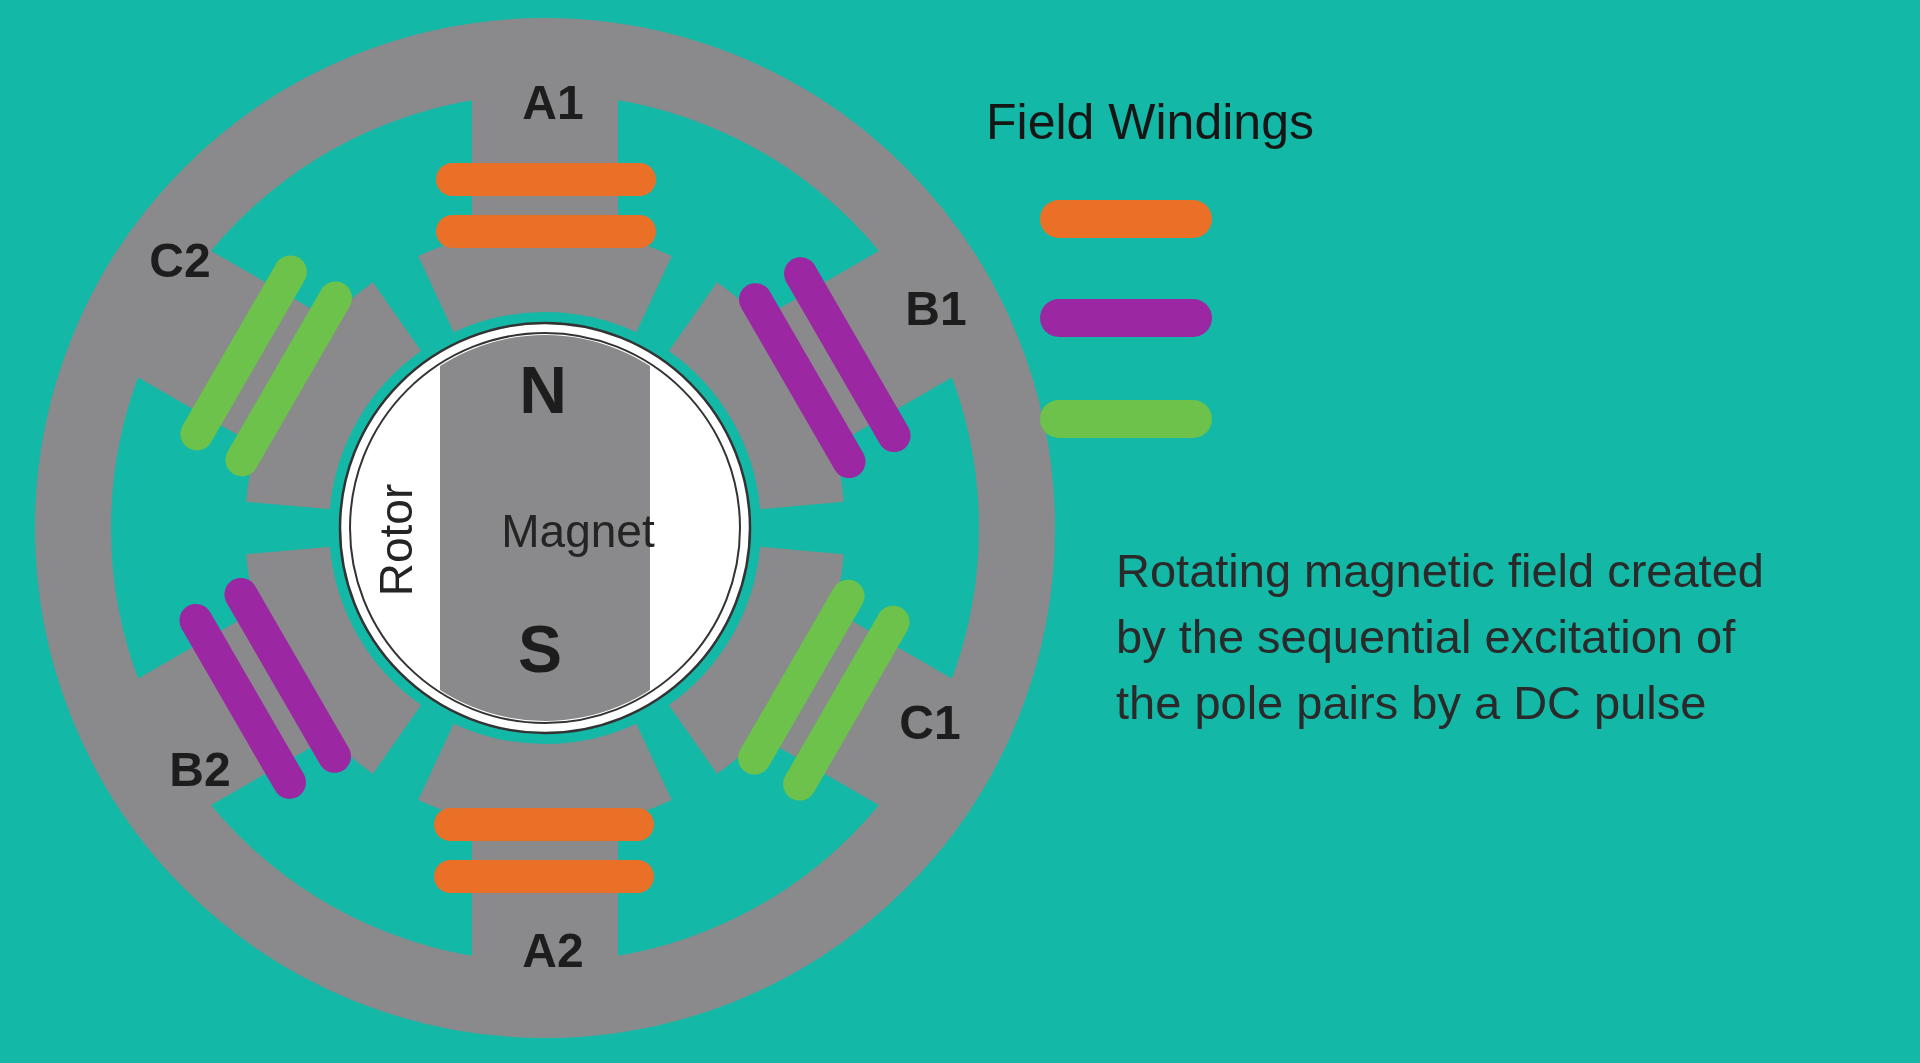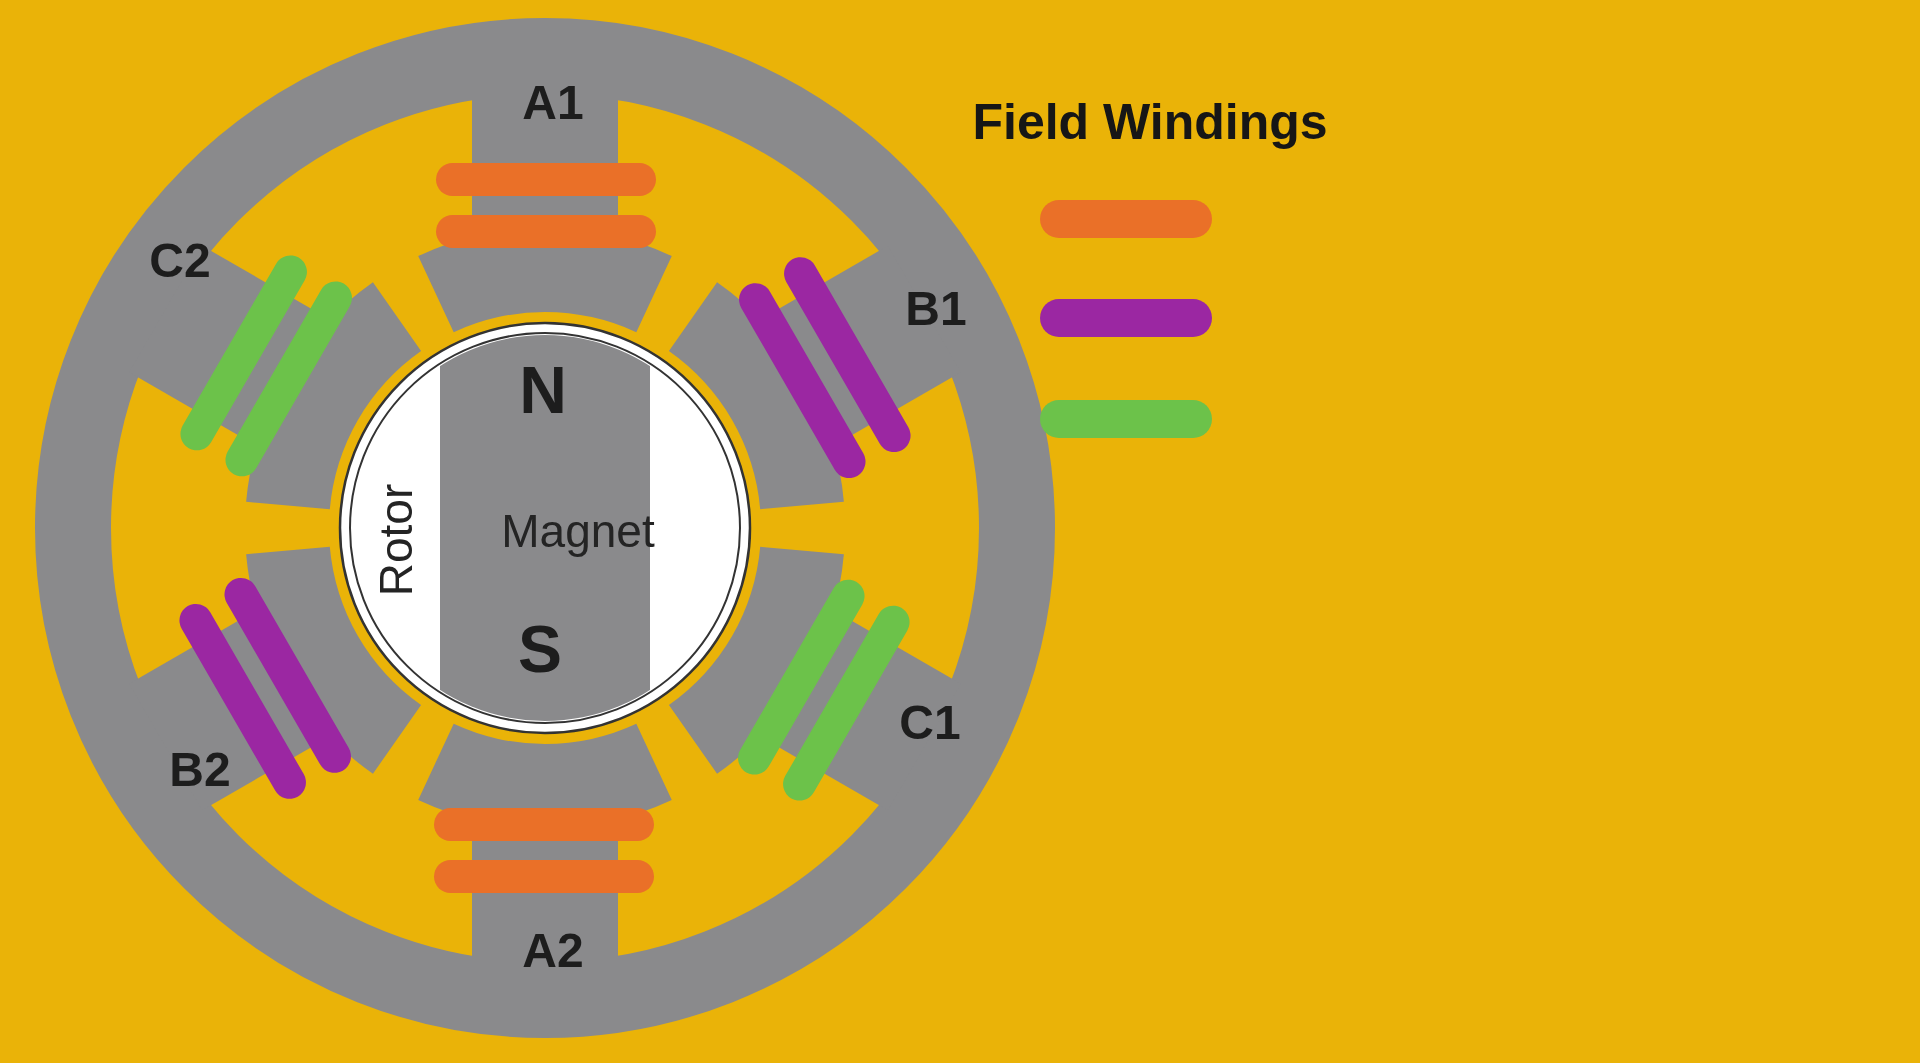--- a/index.html
+++ b/index.html
@@ -1,32 +1,32 @@
 <!DOCTYPE html>
 <html><head>
 <meta charset="utf-8">
 <style>
   html,body{margin:0;padding:0;background:#fff;}
   .canvas{
-    position:relative;width:1920px;height:1063px;background:#eab308;
+    position:relative;width:1920px;height:1063px;background:#14b8a6;
     font-family:"Liberation Sans",sans-serif;overflow:hidden;
   }
   svg.motor{position:absolute;left:0;top:0;}
   .lbl{
     position:absolute;transform:translate(-50%,-50%);
     color:#1d1d1d;white-space:nowrap;line-height:1;
   }
   .pole-label{font-size:48px;font-weight:700;}
   .ns-label{font-size:66px;font-weight:700;}
   .magnet-label{font-size:46px;font-weight:400;color:#242424;margin-left:31px;}
   .rotor-label{
     position:absolute;transform:translate(-50%,-50%) rotate(-90deg);
     font-size:46px;font-weight:400;color:#242424;line-height:1;white-space:nowrap;
   }
-  .legend-heading{font-size:50px;font-weight:700;color:#161616;}
+  .legend-heading{font-size:50px;font-weight:400;color:#161616;}
   .caption{
     position:absolute;left:1116px;top:538px;
     font-size:47px;line-height:66px;color:#2a2a2a;white-space:pre-line;
   }
   .main-title{font-size:64px;font-weight:700;color:#111111;}
 </style>
 </head>
 <body>
 
 <div class="canvas">
@@ -98,15 +98,18 @@
   <div class="lbl pole-label" style="left:200px;top:770px">B2</div>
   <div class="lbl pole-label" style="left:180px;top:261px">C2</div>
 
   <div class="lbl ns-label" style="left:543px;top:390px">N</div>
   <div class="lbl ns-label" style="left:540px;top:649px">S</div>
   <div class="lbl magnet-label" style="left:547px;top:531px">Magnet</div>
   <div class="rotor-label" style="left:396px;top:540px">Rotor</div>
 
   <div class="lbl legend-heading" style="left:1150px;top:122px">Field Windings</div>
 
+  <div class="caption">Rotating magnetic field created
+by the sequential excitation of
+the pole pairs by a DC pulse</div>
 
 
 </div>
 
 </body></html>

